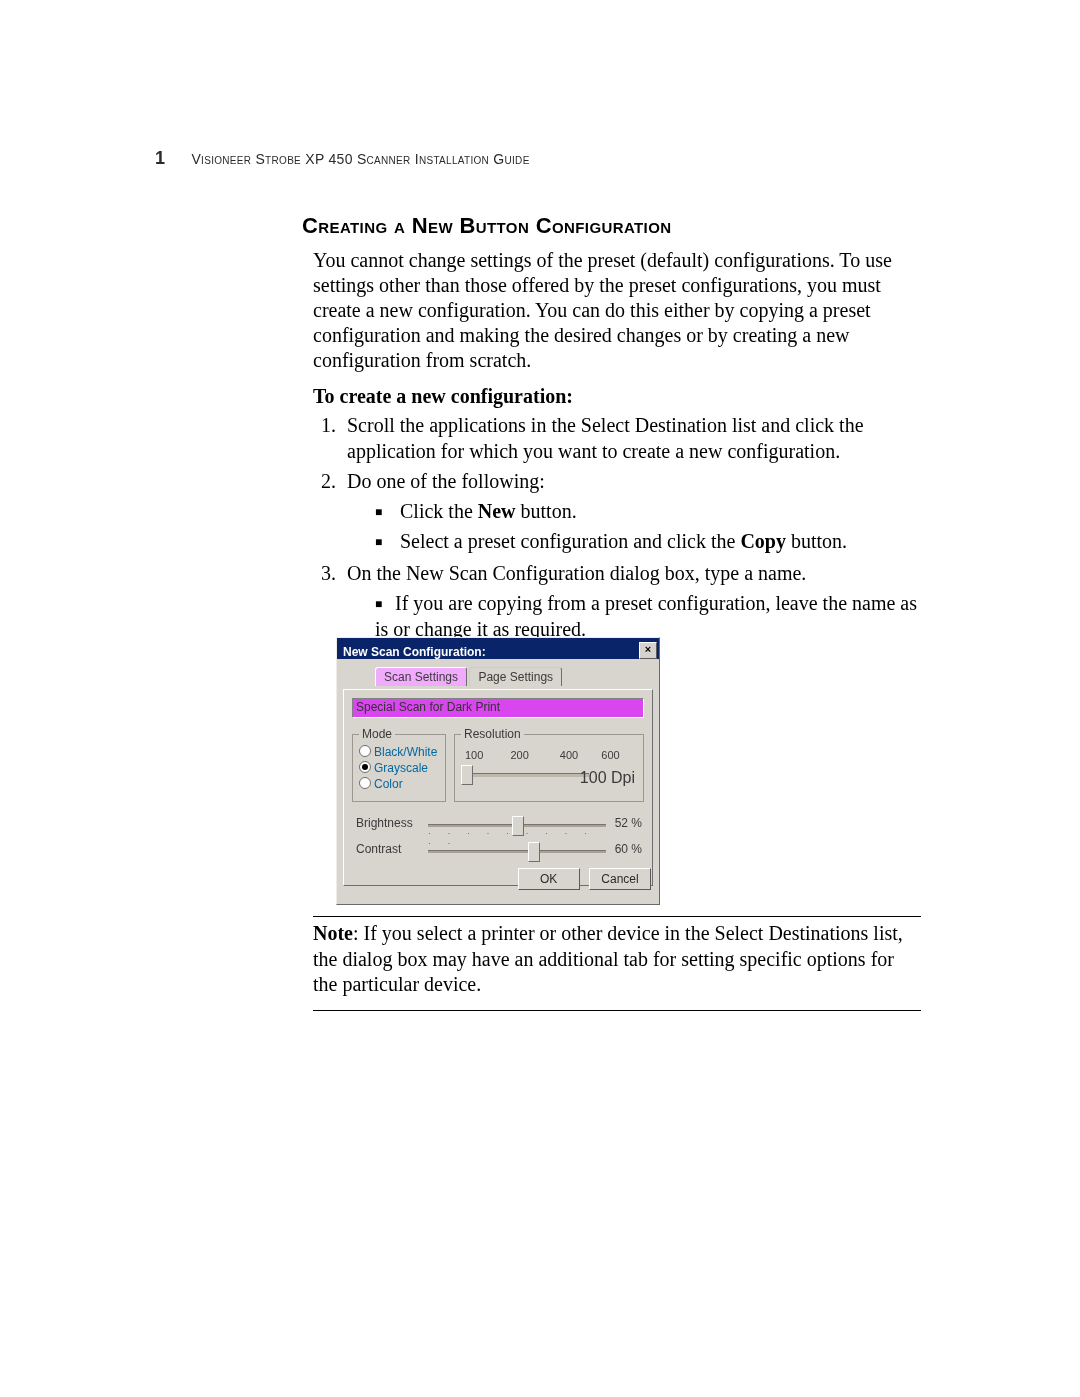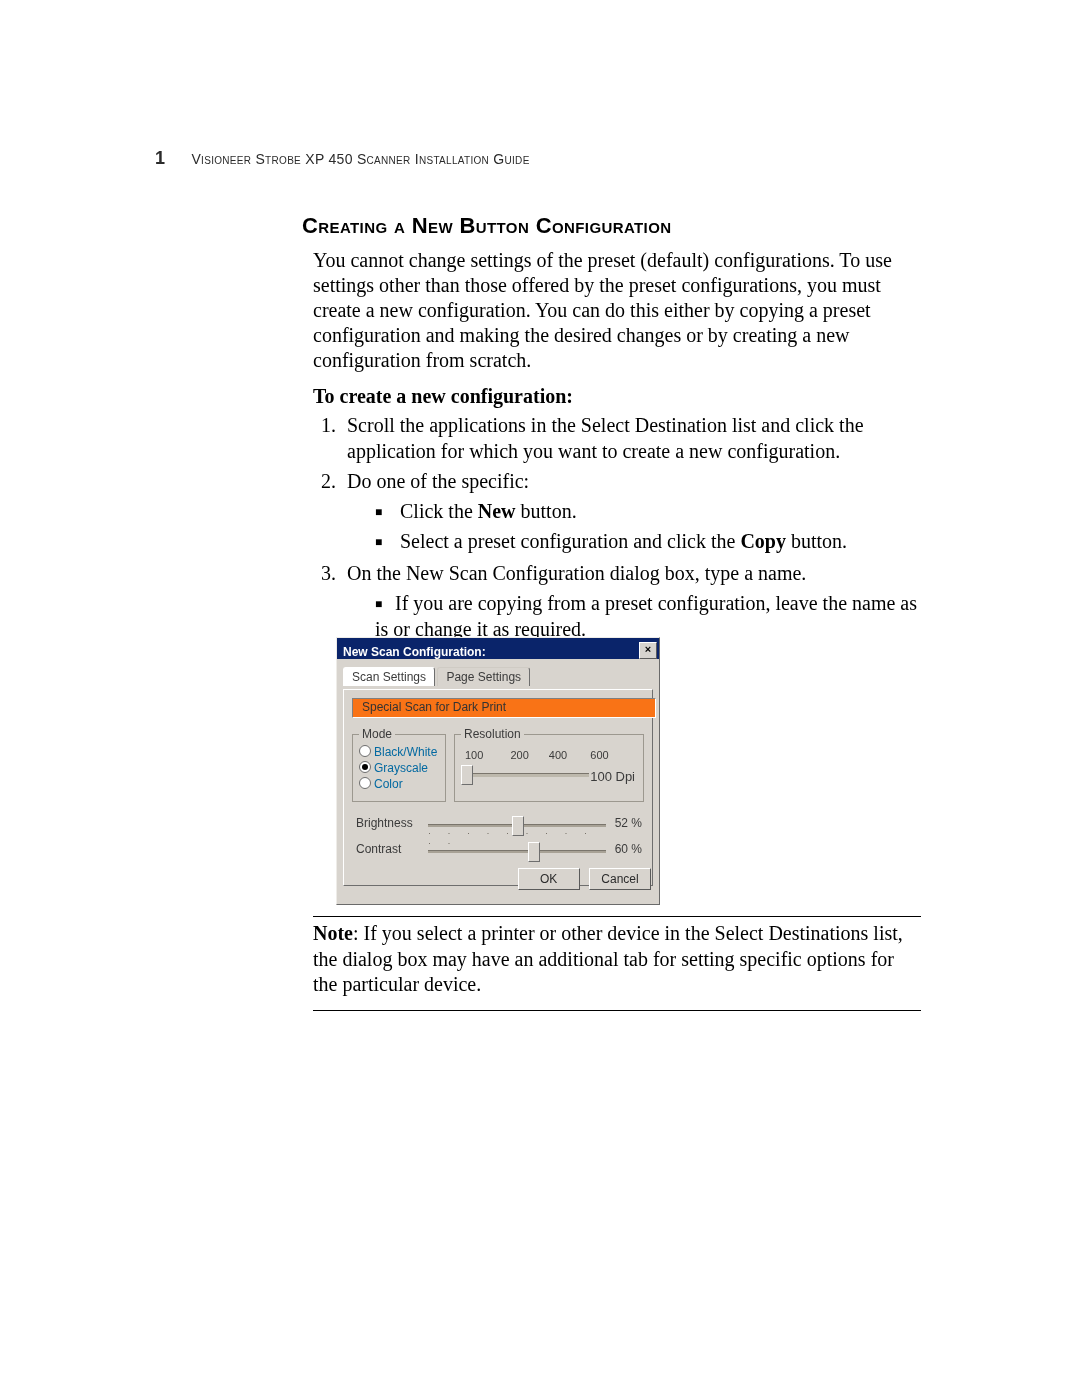--- a/index.html
+++ b/index.html
@@ -122,49 +122,50 @@
     padding: 2px 8px;
     border: 1px solid #808080;
     border-bottom: none;
     background: #d8d4ce;
     font-size: 12px;
     color: #3b3b3b;
     border-radius: 3px 3px 0 0;
     position: relative;
   }
   .tab.active {
-    background: #ffffff;
+    background: #f0abfc;
     border-color: #fff #6e6e6e #d8d4ce #fff;
     z-index: 2;
+    margin-left: 32px;
   }
   .tab.inactive {
     border-color: #cfcbc4 #6e6e6e #6e6e6e #cfcbc4;
     margin-left: -1px;
     z-index: 1;
   }
   .panel {
     margin: 0 6px 6px 6px;
     border-top: 1px solid #fff;
     border-left: 1px solid #fff;
     border-right: 1px solid #6e6e6e;
     border-bottom: 1px solid #6e6e6e;
     height: 195px;
     position: relative;
     background: #d8d4ce;
   }
   .input {
     position: absolute;
     top: 8px; left: 8px;
     width: 284px; height: 16px;
-    background: #f97316;
+    background: #d946ef;
     border-top: 1px solid #808080;
     border-left: 1px solid #808080;
     border-right: 1px solid #fff;
     border-bottom: 1px solid #fff;
-    padding: 1px 9px;
+    padding: 1px 3px;
     font-size: 12px;
     color: #333;
   }
   .groupbox {
     position: absolute;
     border: 1px solid #808080;
     border-top-color: #fff;
     font-size: 12px;
   }
   .groupbox::before {
@@ -209,21 +210,21 @@
   }
   .slider-thumb {
     position: absolute;
     width: 10px; height: 18px;
     background: #d8d4ce;
     border-top: 1px solid #fff;
     border-left: 1px solid #fff;
     border-right: 1px solid #6e6e6e;
     border-bottom: 1px solid #6e6e6e;
   }
-  .dpi { position: absolute; right: 8px; top: 34px; font-size: 13px; color: #3b3b3b; }
+  .dpi { position: absolute; right: 8px; top: 34px; font-size: 16px; color: #3b3b3b; }
   .slider-row { position: absolute; left: 12px; right: 10px; height: 20px; font-size: 12px; color: #3b3b3b; }
   .slider-row .label { position: absolute; left: 0; }
   .slider-row .val { position: absolute; right: 0; }
   .slider-row .line { position: absolute; top: 8px; left: 72px; width: 178px; height: 2px; background: #a8a296; border-top: 1px solid #7a756c; }
   .dotrow { position: absolute; top: -2px; left: 72px; width: 178px; font-size: 9px; color: #6a6459; letter-spacing: 7px; }
   .buttonbar { position: absolute; right: 8px; bottom: 0; height: 30px; }
   .btn {
     width: 62px; height: 22px;
     background: #d8d4ce;
     border-top: 1px solid #fff;
@@ -260,21 +261,21 @@
   <div class="heading">Creating a New Button Configuration</div>
 
   <div class="intro">You cannot change settings of the preset (default) configurations. To use settings other than those offered by the preset configurations, you must create a new configuration. You can do this either by copying a preset configuration and making the desired changes or by creating a new configuration from scratch.</div>
 
   <div class="procedure-title">To create a new configuration:</div>
 
   <div class="steps">
     <ol>
       <li>Scroll the applications in the Select Destination list and click the application for which you want to create a new configuration.</li>
       <li>
-        <span>Do one of the specific:</span>
+        <span>Do one of the following:</span>
         <ul class="sub">
           <li>
             <span>Click the </span><b>New</b><span> button.</span>
           </li>
           <li>
             <span>Select a preset configuration and click the </span><b>Copy</b><span> button.</span>
           </li>
         </ul>
       </li>
       <li>
@@ -303,21 +304,21 @@
           <span class="radio"><span class="rad"></span><span>Black/White</span></span>
           <span class="radio"><span class="rad sel"></span><span>Grayscale</span></span>
           <span class="radio"><span class="rad"></span><span>Color</span></span>
         </div>
       </div>
 
       <div class="groupbox res" data-legend="Resolution">
         <div class="ticks ticknums">
           <span style="margin-left:0">100</span>
           <span style="margin-left:24px">200</span>
-          <span style="margin-left:17px">400</span>
+          <span style="margin-left:28px">400</span>
           <span style="margin-left:20px">600</span>
         </div>
         <div class="track"></div>
         <div class="slider-thumb" style="top:30px; left:6px;"></div>
         <div class="dpi">100  Dpi</div>
       </div>
 
       <div class="slider-row" style="top:126px;">
         <span class="label">Brightness</span>
         <span class="line"></span>

